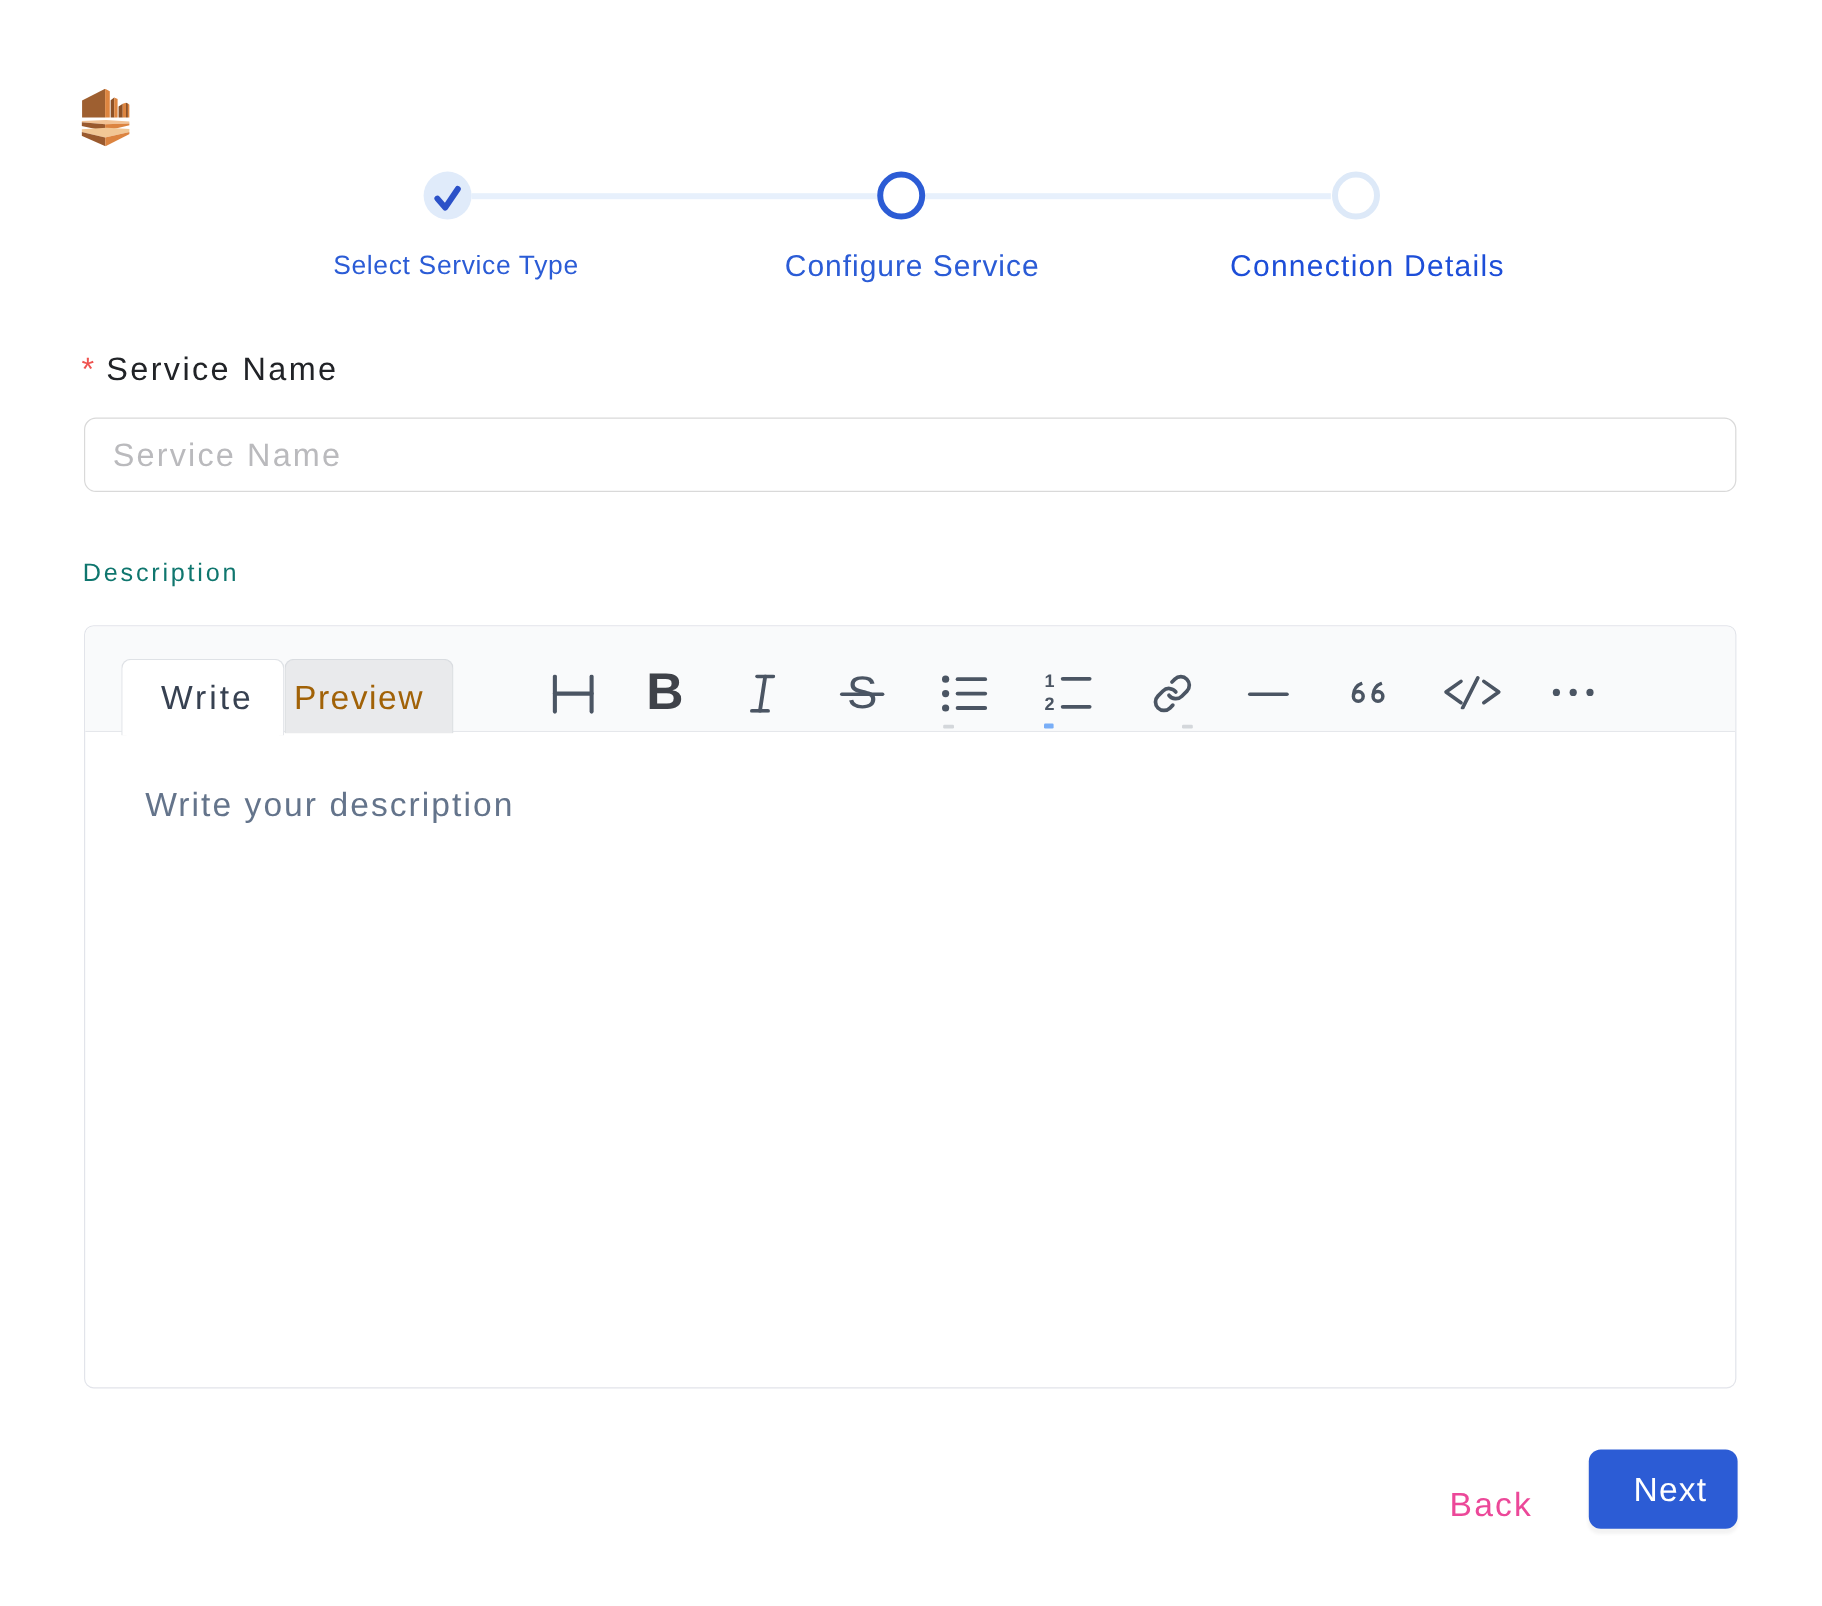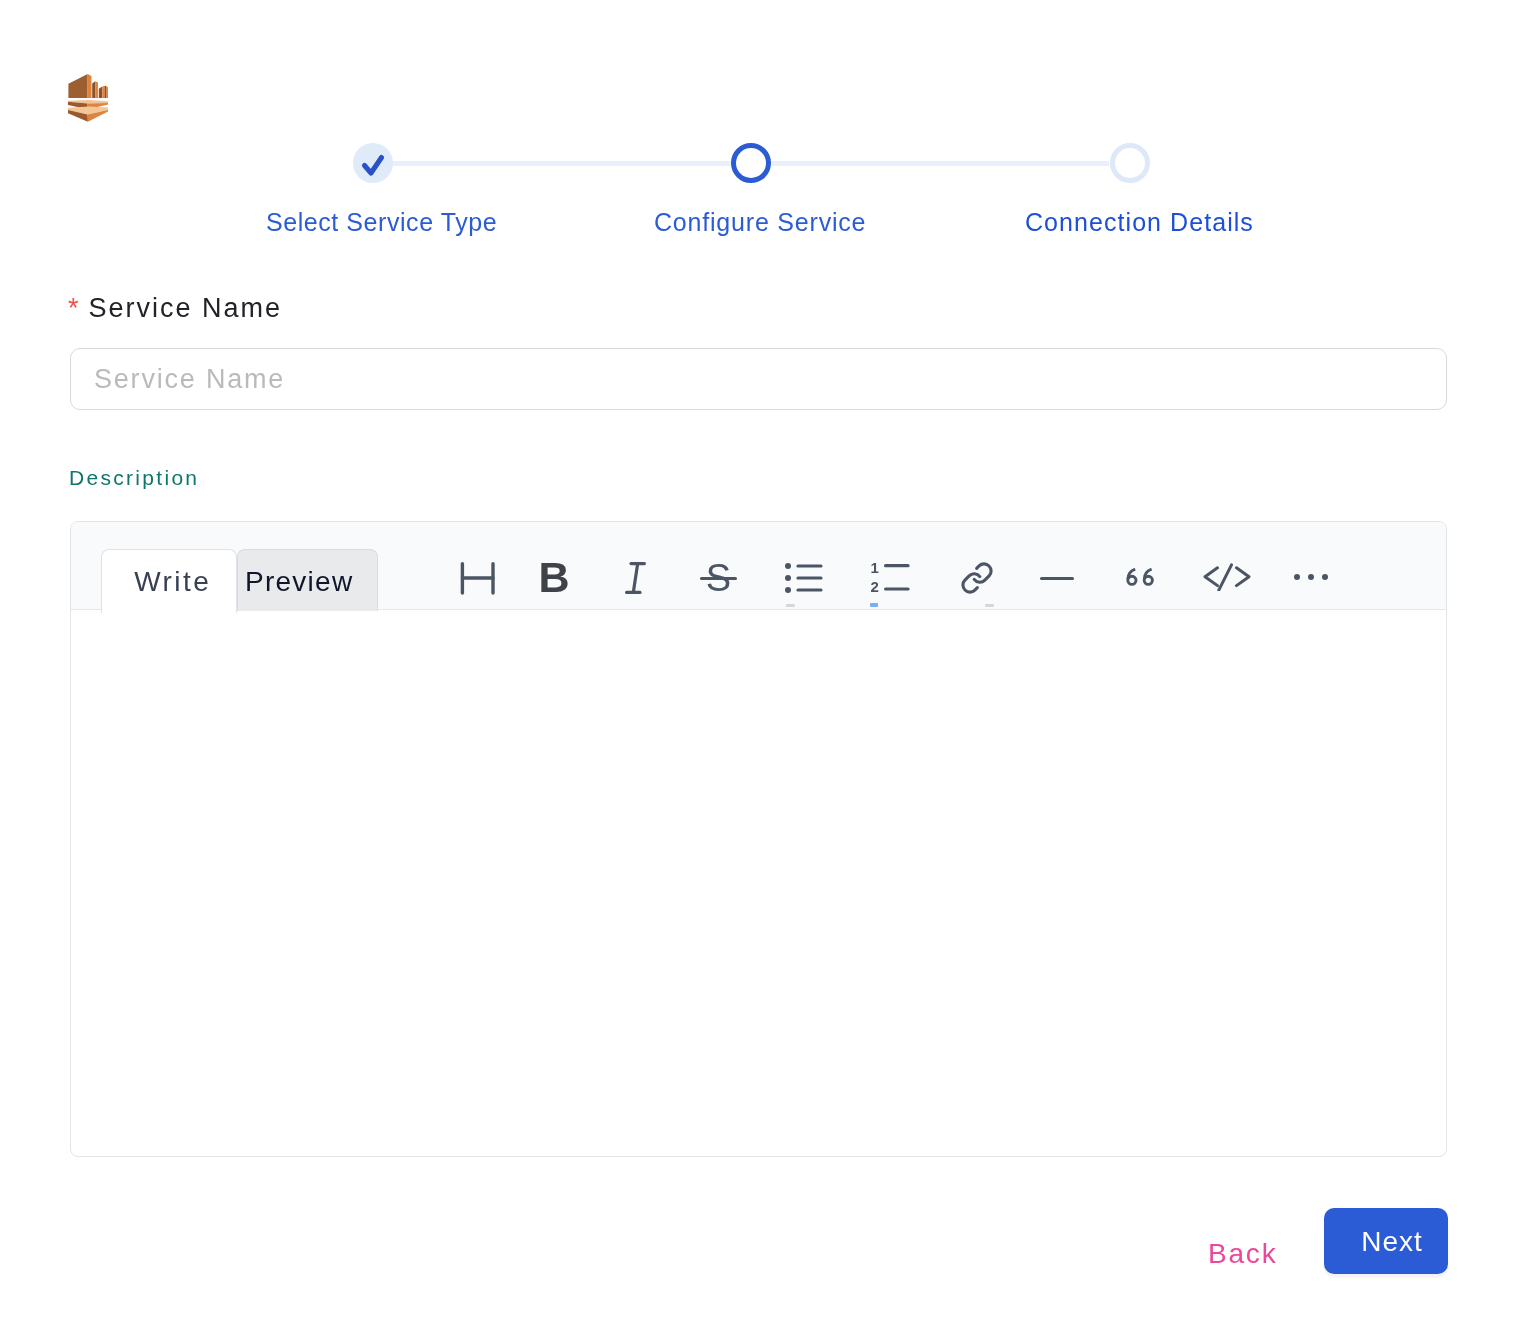--- a/index.html
+++ b/index.html
@@ -32,36 +32,36 @@
 
   <div class="abs" style="left:393px;top:160.5px;width:338px;height:5px;background:#e7f0fc;"></div>
   <div class="abs" style="left:771px;top:160.5px;width:338px;height:5px;background:#e7f0fc;"></div>
   <div class="abs" style="left:353px;top:143px;width:40px;height:40px;border-radius:50%;background:#e0ebfa;"></div>
   <svg class="abs" style="left:353px;top:143px" width="40" height="40" viewBox="0 0 40 40">
     <polyline points="11.5,22.5 18,30 28.5,14.5" fill="none" stroke="#2b51c8" stroke-width="5" stroke-linecap="round" stroke-linejoin="round"></polyline>
   </svg>
   <div class="abs" style="left:731px;top:143px;width:40px;height:40px;border-radius:50%;background:#fff;border:5.5px solid #2c5cd5;"></div>
   <div class="abs" style="left:1109.5px;top:143px;width:40px;height:40px;border-radius:50%;background:#fff;border:5.5px solid #dde9f8;"></div>
 
-  <div class="abs" style="left:266px;top:208px;width:228px;text-align:center;font-size:25px;color:#2b5cd6;letter-spacing:0.56px;">Select Service Type</div>
+  <div class="abs" style="left:266px;top:208px;width:228px;text-align:center;font-size:22px;color:#2b5cd6;letter-spacing:0.56px;">Select Service Type</div>
   <div class="abs" style="left:654px;top:208px;width:210px;text-align:left;font-size:25px;color:#2b5cd6;letter-spacing:0.8px;">Configure Service</div>
   <div class="abs" style="left:1025px;top:208px;width:226px;text-align:center;font-size:25px;color:#1d4ed8;letter-spacing:1.06px;">Connection Details</div>
 
   <div class="abs" style="left:68px;top:293px;font-size:27px;color:#ef5350;">*</div>
   <div class="abs" style="left:88.5px;top:293px;font-size:27px;color:#212327;letter-spacing:2px;">Service Name</div>
   <div class="abs" style="left:69.5px;top:348px;width:1377.5px;height:62px;border:1.5px solid #d9d9d9;border-radius:10px;background:#fff;"></div>
   <div class="abs" style="left:94px;top:364px;font-size:27px;color:#bababd;letter-spacing:1.8px;">Service Name</div>
 
   <div class="abs" style="left:69px;top:466px;font-size:21px;color:#0f766e;letter-spacing:2.3px;">Description</div>
 
   <div class="abs" style="left:69.5px;top:521px;width:1377.5px;height:636px;border:1px solid #e2e4ea;border-radius:8px;background:#fff;"></div>
   <div class="abs" style="left:70.5px;top:522px;width:1375.5px;height:88px;background:#f9fafb;border-bottom:1px solid #e5e7eb;border-radius:7px 7px 0 0;"></div>
 
   <div class="abs" style="left:236.7px;top:548.7px;width:141px;height:62px;background:#e9eaec;border:1px solid #d9dce0;border-bottom:none;border-radius:8px 8px 0 0;"></div>
-  <div class="abs" style="left:236.7px;top:566px;width:125px;text-align:center;font-size:28px;color:#0f172a;letter-spacing:1.25px;">Preview</div>
+  <div class="abs" style="left:236.7px;top:566px;width:125px;text-align:center;font-size:28px;color:#a16207;letter-spacing:1.25px;">Preview</div>
   <div class="abs" style="left:100.8px;top:548.7px;width:136px;height:64px;background:#fff;border:1px solid #dfe2e6;border-bottom:none;border-radius:8px 8px 0 0;"></div>
   <div class="abs" style="left:104.8px;top:566px;width:136px;text-align:center;font-size:28px;font-weight:500;color:#374151;letter-spacing:2.5px;">Write</div>
 
   <svg class="abs" style="left:460px;top:562px" width="36" height="33" viewBox="0 0 36 33">
     <g stroke="#4b5563" stroke-width="3.4" fill="none" stroke-linecap="round">
       <line x1="2.4" y1="1.7" x2="2.4" y2="31"></line>
         <line x1="33" y1="1.7" x2="33" y2="31"></line>
         <line x1="2.4" y1="16" x2="33" y2="16"></line>
     </g>
   </svg>
@@ -118,18 +118,19 @@
   <div class="abs" style="left:1294px;top:574px;width:34px;display:flex;justify-content:space-between;">
     <i style="width:6px;height:6px;border-radius:50%;background:#4b5563;"></i>
     <i style="width:6px;height:6px;border-radius:50%;background:#4b5563;"></i>
     <i style="width:6px;height:6px;border-radius:50%;background:#4b5563;"></i>
   </div>
 
   <div class="abs" style="left:786px;top:604px;width:9px;height:3px;background:#d4d7db;border-radius:1px;"></div>
   <div class="abs" style="left:870px;top:603px;width:8px;height:3.5px;background:#79aef7;border-radius:1px;"></div>
   <div class="abs" style="left:985px;top:604px;width:9px;height:3px;background:#d4d7db;border-radius:1px;"></div>
 
+  <div class="abs" style="left:121px;top:655px;font-size:28px;color:#64748b;letter-spacing:1.7px;">Write your description</div>
 
   <div class="abs" style="left:1208px;top:1226px;font-size:28px;color:#ec4899;letter-spacing:1.8px;margin-top:12px;">Back</div>
   <div class="abs" style="left:1323.5px;top:1207.5px;width:124.5px;height:66px;background:#2c5cd5;border-radius:10px;box-shadow:0 4px 3px rgba(0,0,0,0.05);"></div>
   <div class="abs" style="left:1323.5px;top:1226px;width:137px;text-align:center;font-size:28px;color:#ffffff;letter-spacing:1px;">Next</div>
 
 </div>
 
 </body></html>

